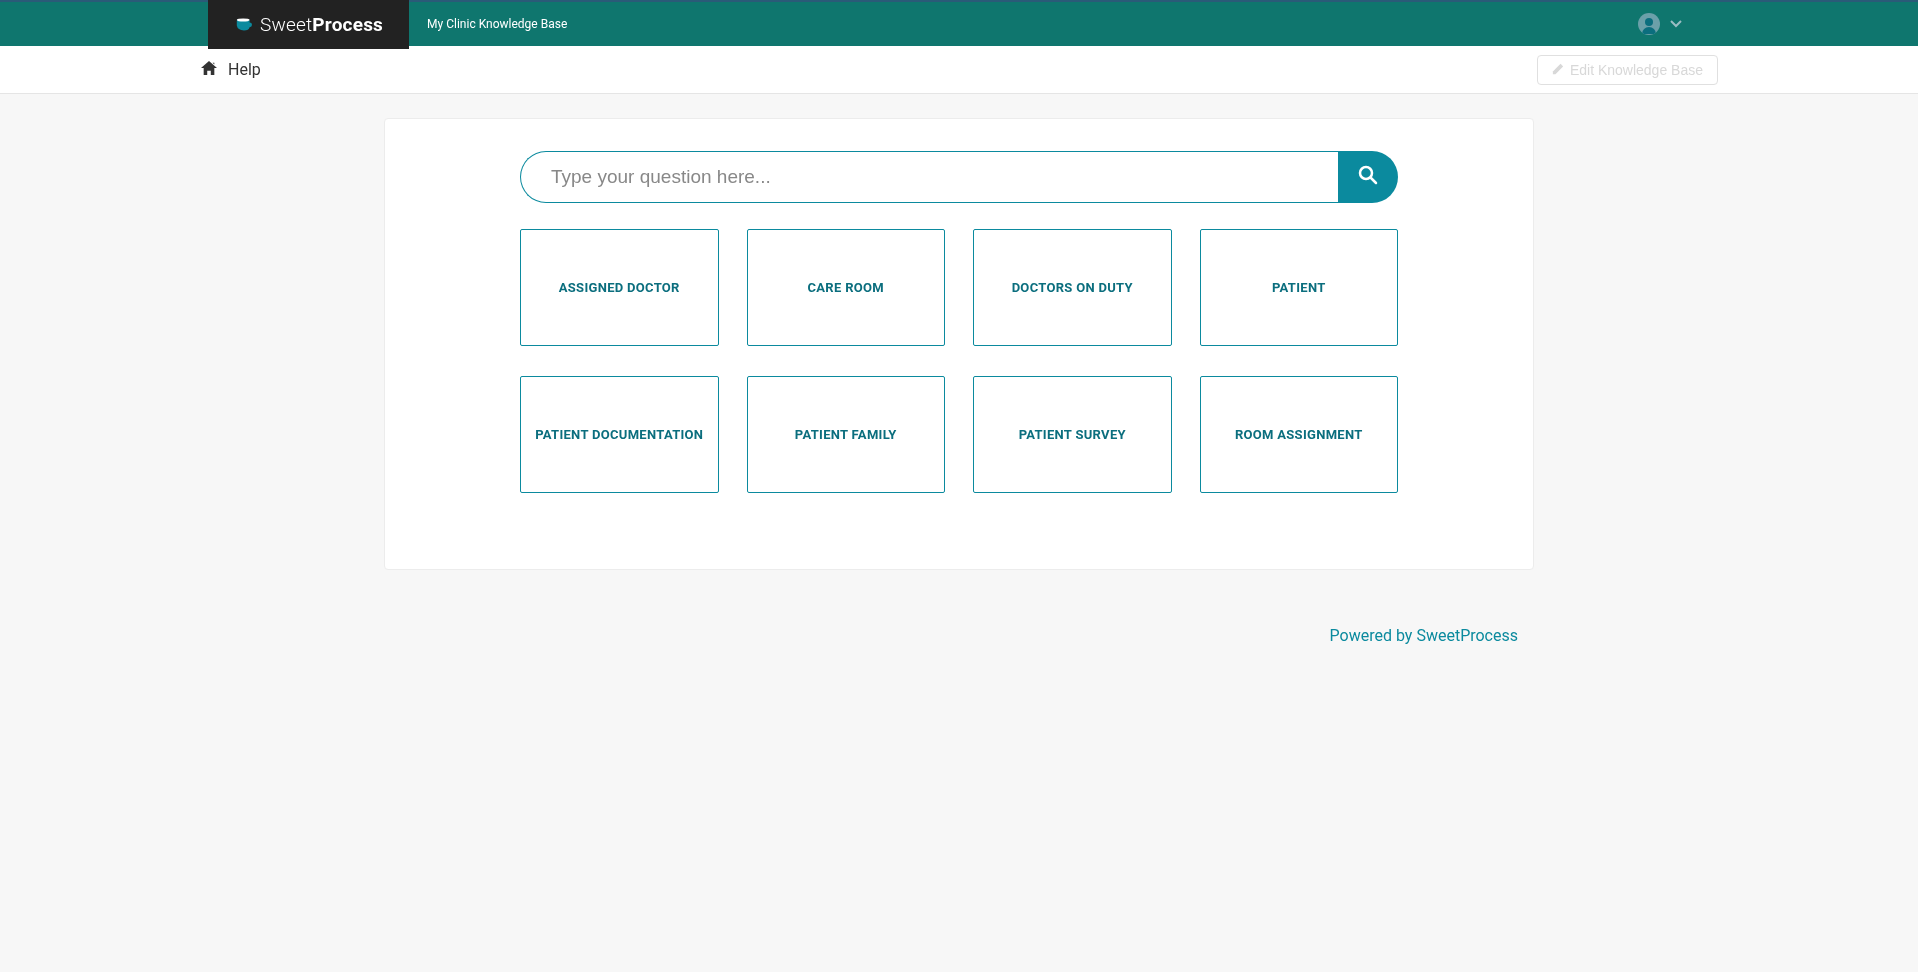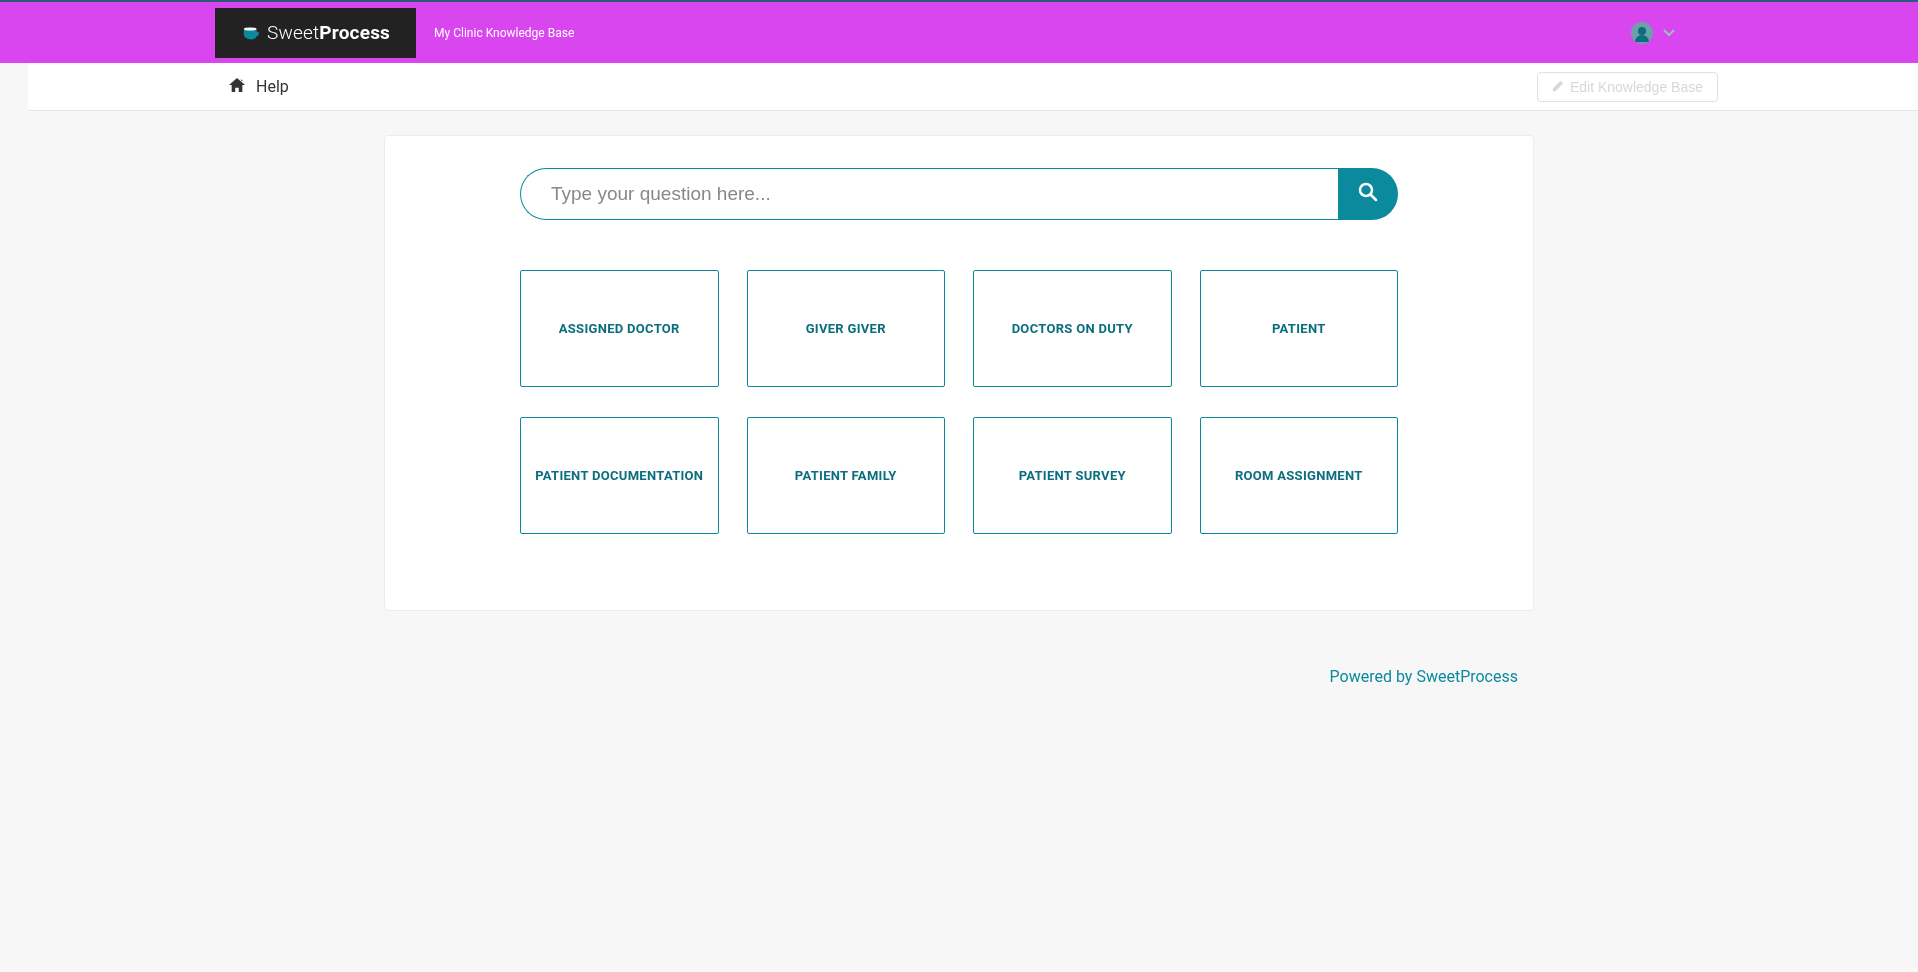--- a/index.html
+++ b/index.html
@@ -10,25 +10,25 @@
     body {
       font-family: -apple-system, BlinkMacSystemFont, "Segoe UI", Roboto, "Helvetica Neue", Arial, sans-serif;
       background: #f7f7f7;
       min-height: 100vh;
     }
     .top-border {
       height: 2px;
       background: #2a5b78;
     }
     .header {
-      background: #d946ef;
-      height: 61px;
-      display: flex;
-      align-items: center;
-      padding: 15px;
+      background: #0f766e;
+      height: 44px;
+      display: flex;
+      align-items: center;
+      padding: 8px;
     }
     .logo-section {
       background: #222222;
       height: 50px;
       display: flex;
       align-items: center;
       padding: 0 26px 0 26px;
       margin-left: 200px;
       gap: 6px;
     }
@@ -96,21 +96,20 @@
       color: #9bbdc3;
       font-size: 12px;
     }
     .subheader {
       background: #fff;
       border-bottom: 1px solid #e5e5e5;
       height: 48px;
       display: flex;
       align-items: center;
       padding: 0 200px;
-      margin-left: 28px;
     }
     .breadcrumb {
       display: flex;
       align-items: center;
       gap: 10px;
       color: #333;
       font-size: 16px;
     }
     .home-icon {
       color: #333;
@@ -135,21 +134,21 @@
       max-width: 1150px;
       margin: 24px auto 0;
       background: #fff;
       border: 1px solid #ececec;
       border-radius: 4px;
       padding: 32px 135px 76px;
     }
     .search-container {
       display: flex;
       align-items: stretch;
-      margin-bottom: 50px;
+      margin-bottom: 26px;
     }
     .search-input {
       flex: 1;
       border: 1px solid #0b8a9e;
       border-right: none;
       border-radius: 26px 0 0 26px;
       padding: 12px 30px;
       font-size: 19px;
       color: #333;
       outline: none;
@@ -276,21 +275,21 @@
       </span>
     </button>
   </div>
 
 
   <div class="topics-grid">
     <div class="topic-card">
       <span class="topic-label">ASSIGNED DOCTOR</span>
     </div>
     <div class="topic-card">
-      <span class="topic-label">GIVER GIVER</span>
+      <span class="topic-label">CARE ROOM</span>
     </div>
     <div class="topic-card">
       <span class="topic-label">DOCTORS ON DUTY</span>
     </div>
     <div class="topic-card">
       <span class="topic-label">PATIENT</span>
     </div>
     <div class="topic-card">
       <span class="topic-label">PATIENT DOCUMENTATION</span>
     </div>

